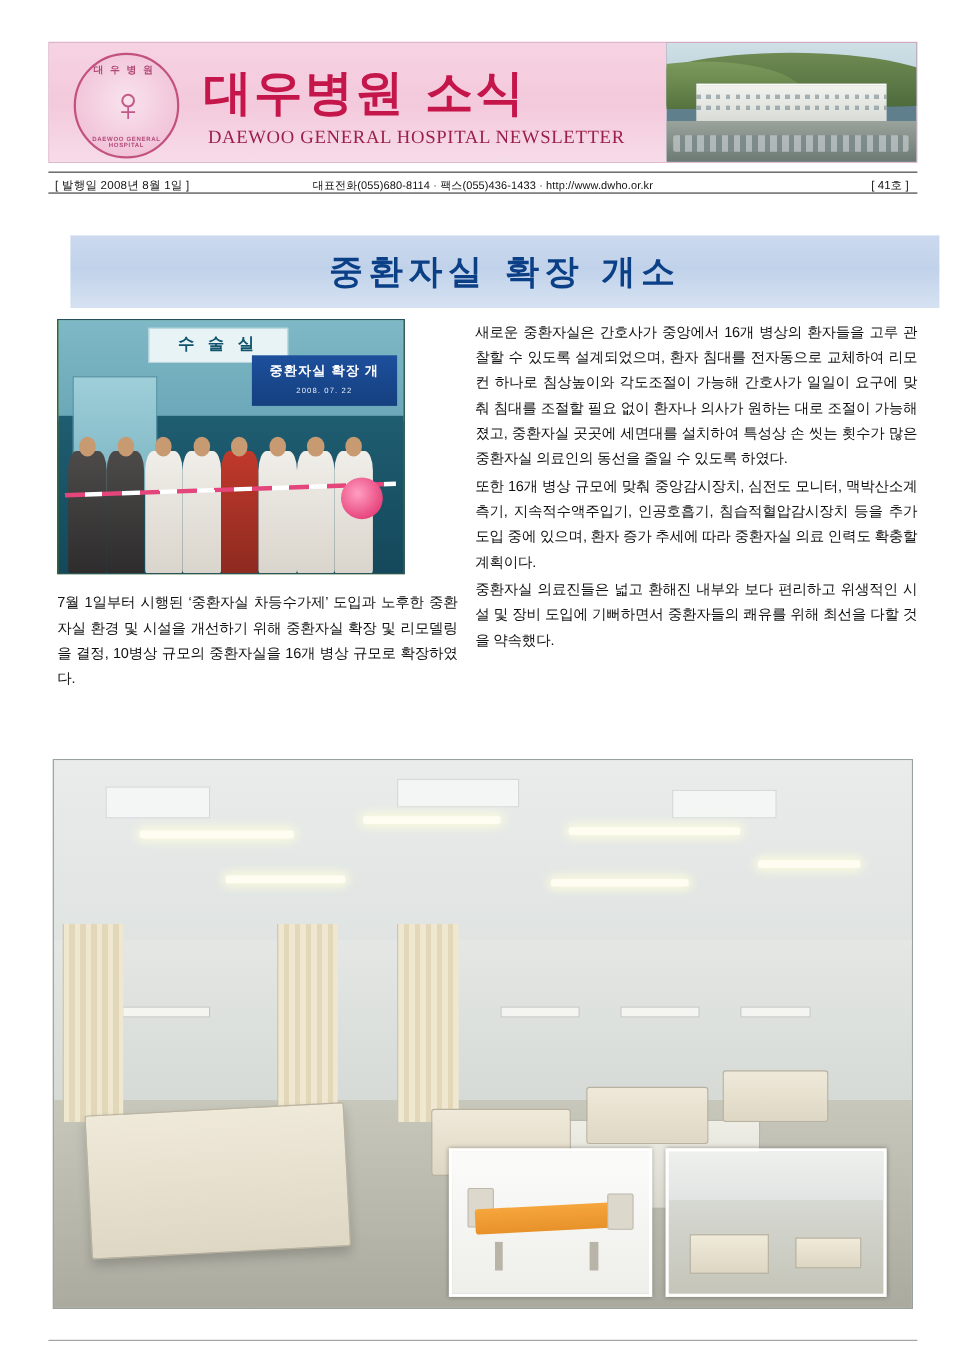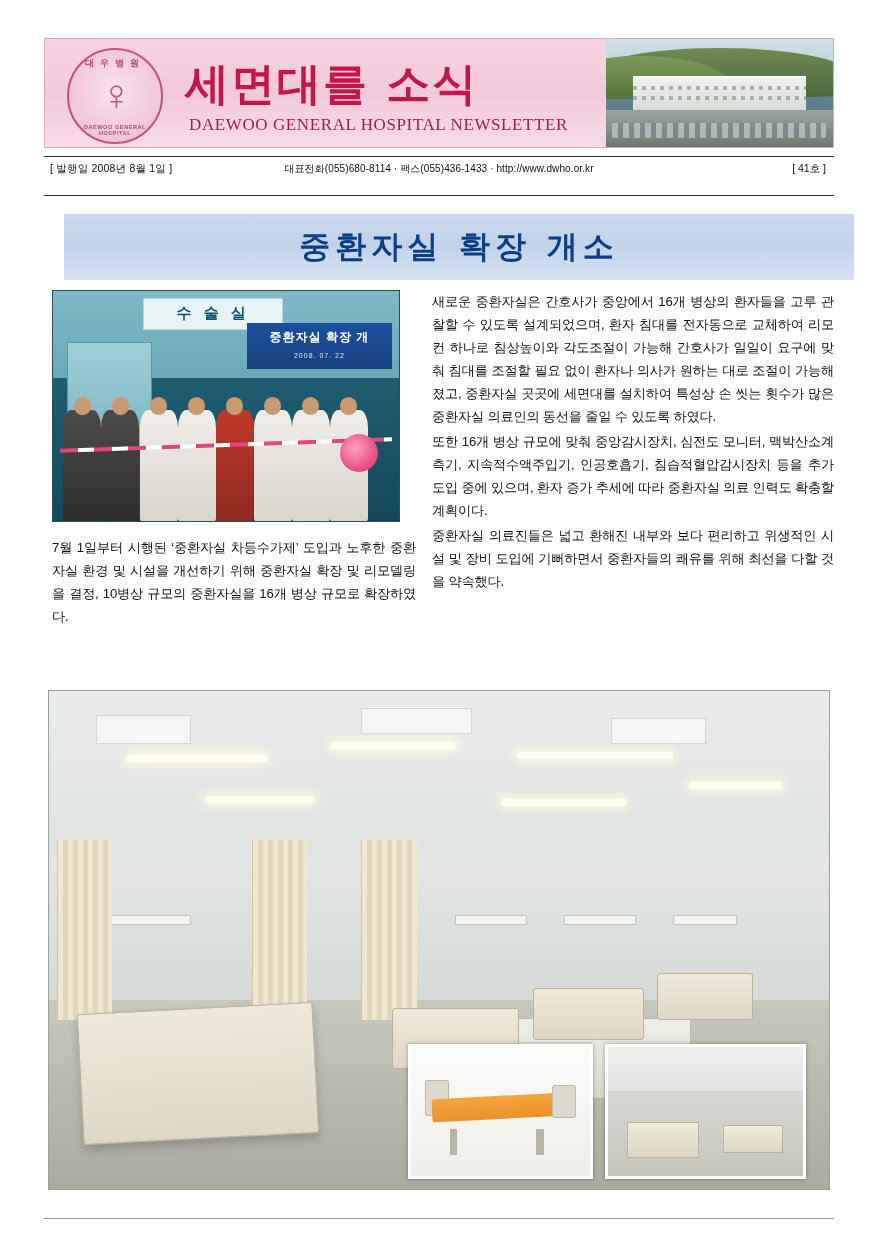--- a/index.html
+++ b/index.html
@@ -153,21 +153,21 @@
     opacity: .8;
     border-radius: 2px;
   }
 
   
   .infobar {
     position: absolute;
     left: 44px;
     top: 156px;
     width: 790px;
-    height: 40px;
+    height: 20px;
     border-top: 1px solid #333;
     border-bottom: 1px solid #333;
     box-sizing: border-box;
   }
   .infobar .issue-date {
     position: absolute;
     left: 6px;
     top: 5px;
     font-size: 10.5px;
     color: #111;
@@ -214,21 +214,21 @@
   }
 
   
   .col-left {
     position: absolute;
     left: 52px;
     top: 290px;
     width: 364px;
   }
   .photo-ribbon {
-    width: 348px;
+    width: 316px;
     height: 232px;
     position: relative;
     overflow: hidden;
     background: #4d7c0f;
     border: 1px solid #27505f;
     box-sizing: border-box;
   }
   .pr-wallup {
     position: absolute; left:0; top:0; width:100%; height:40%;
     background: linear-gradient(180deg, #7fb8c6 0%, #6aa7b8 100%);
@@ -464,21 +464,21 @@
 
 <div class="page">
 
   <div class="masthead">
     <div class="mast-left">
       <div class="mast-logo">
         <div class="logo-kr">대우병원</div>
         <div class="logo-mark">♀</div>
         <div class="logo-en">DAEWOO GENERAL HOSPITAL</div>
       </div>
-      <div class="mast-title">세면대를 소식</div>
+      <div class="mast-title">대우병원 소식</div>
       <div class="mast-sub">DAEWOO GENERAL HOSPITAL NEWSLETTER</div>
     </div>
     <div class="mast-photo">
       <div class="mp-sky"></div>
       <div class="mp-hill"></div>
       <div class="mp-hill2"></div>
       <div class="mp-bldg"></div>
       <div class="mp-ground"></div>
       <div class="mp-cars"></div>
     </div>

